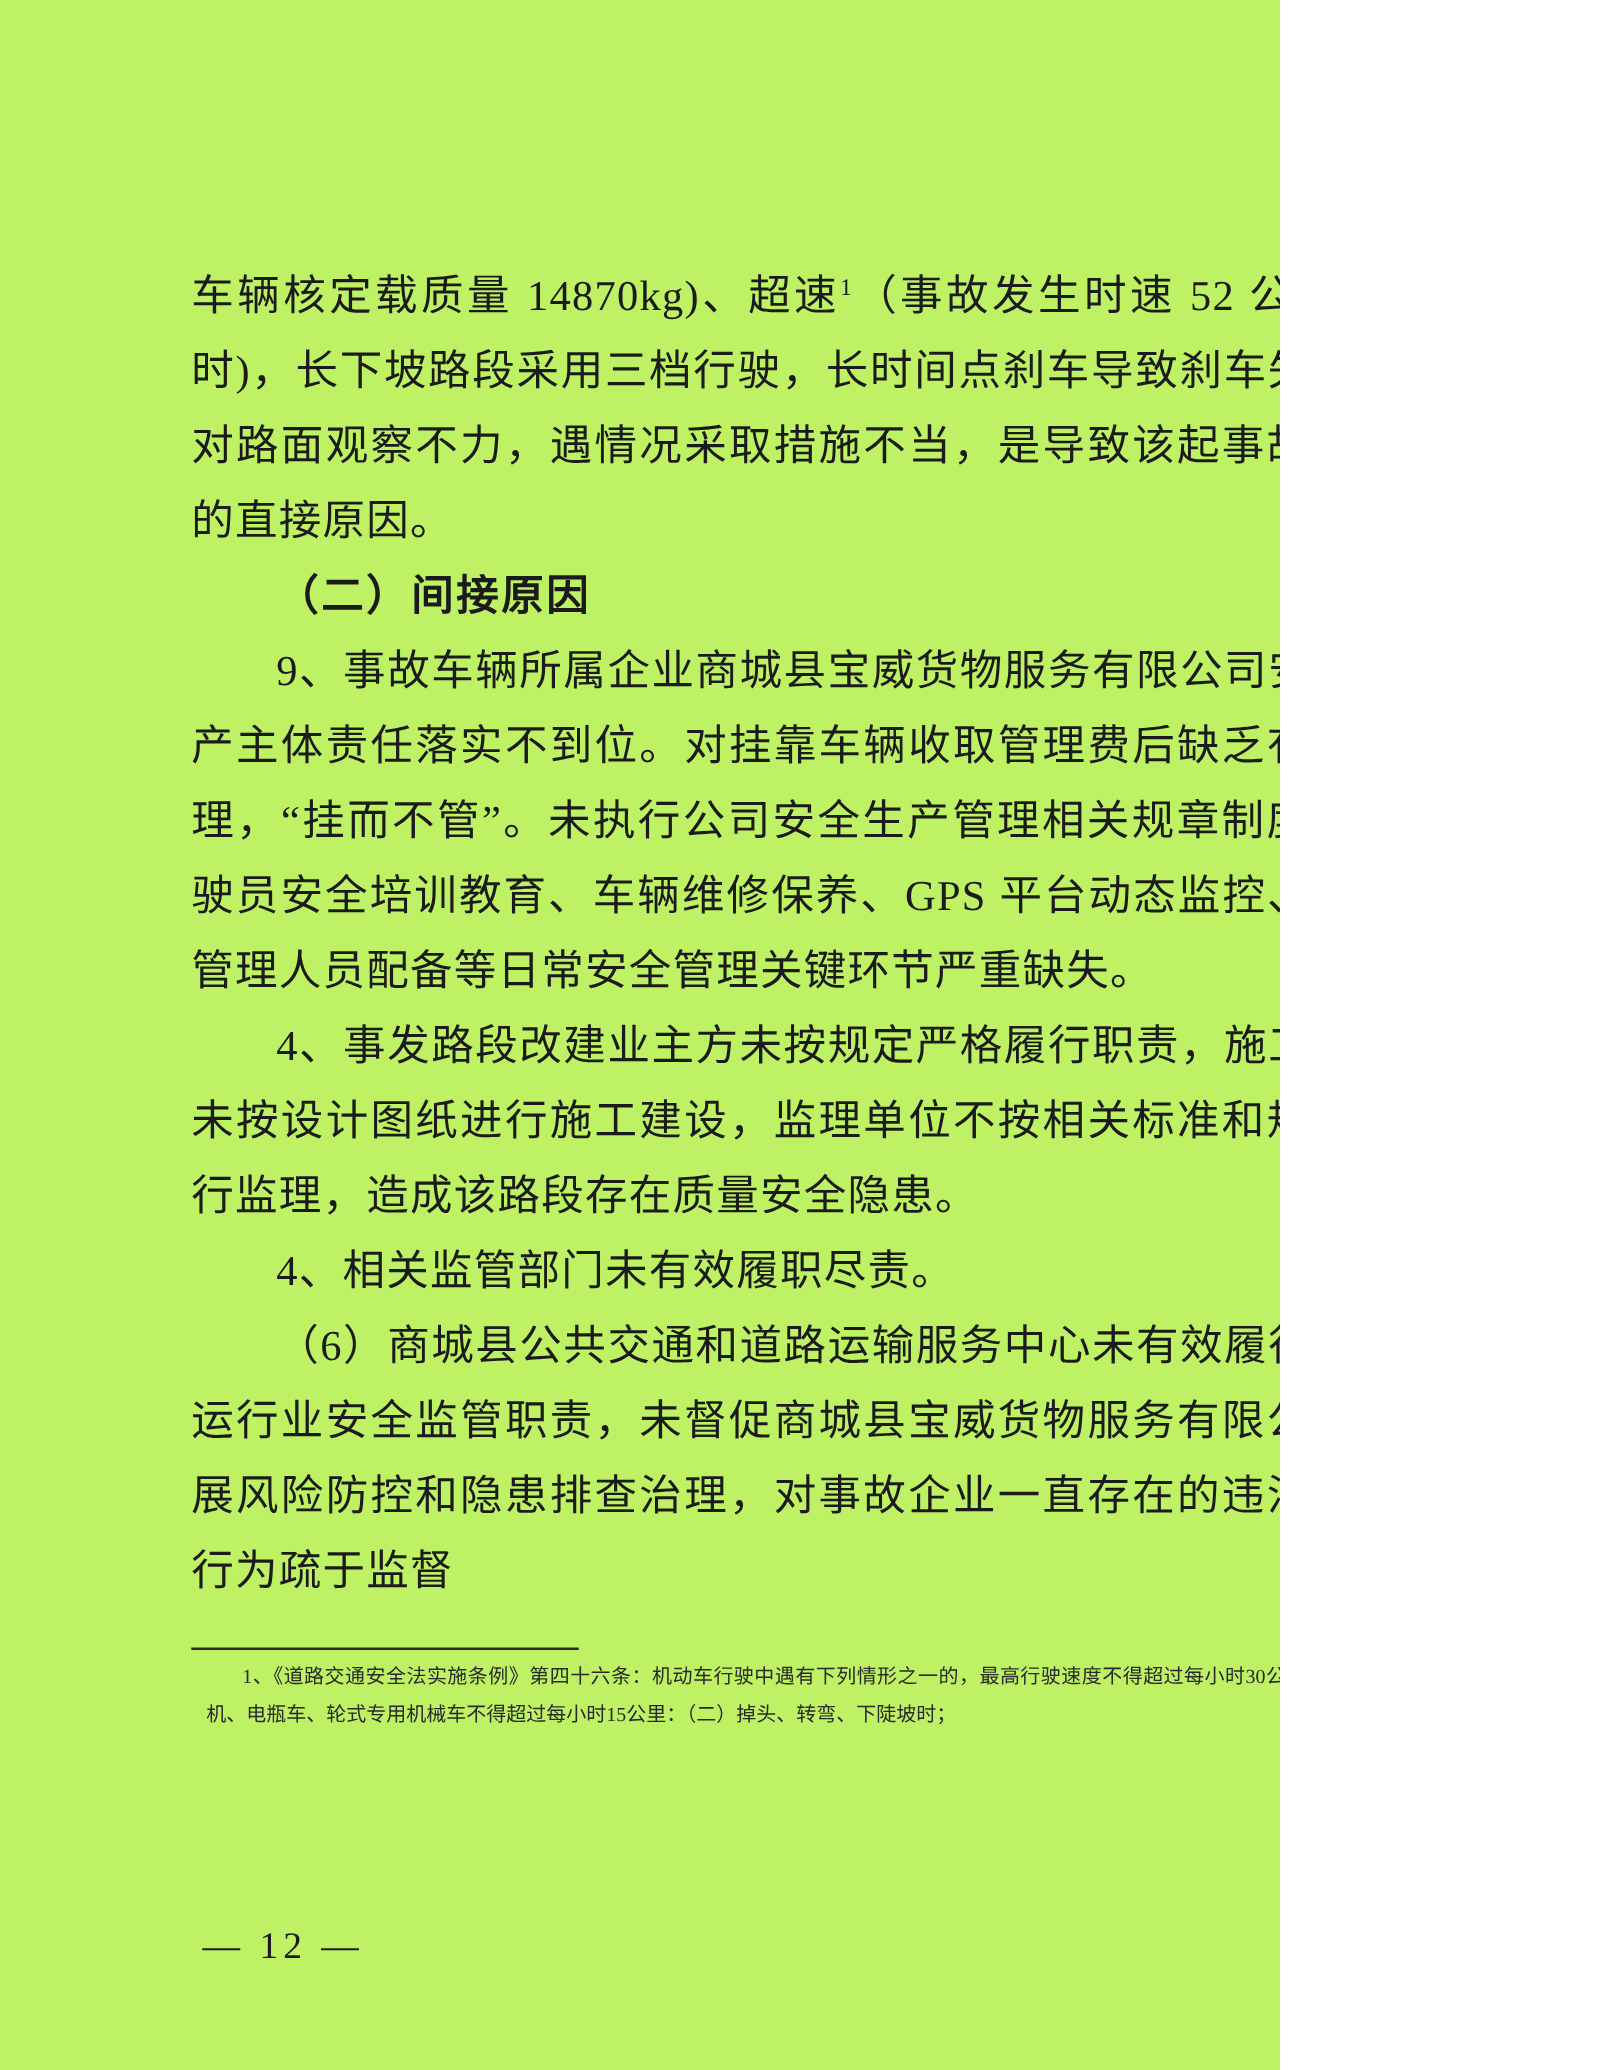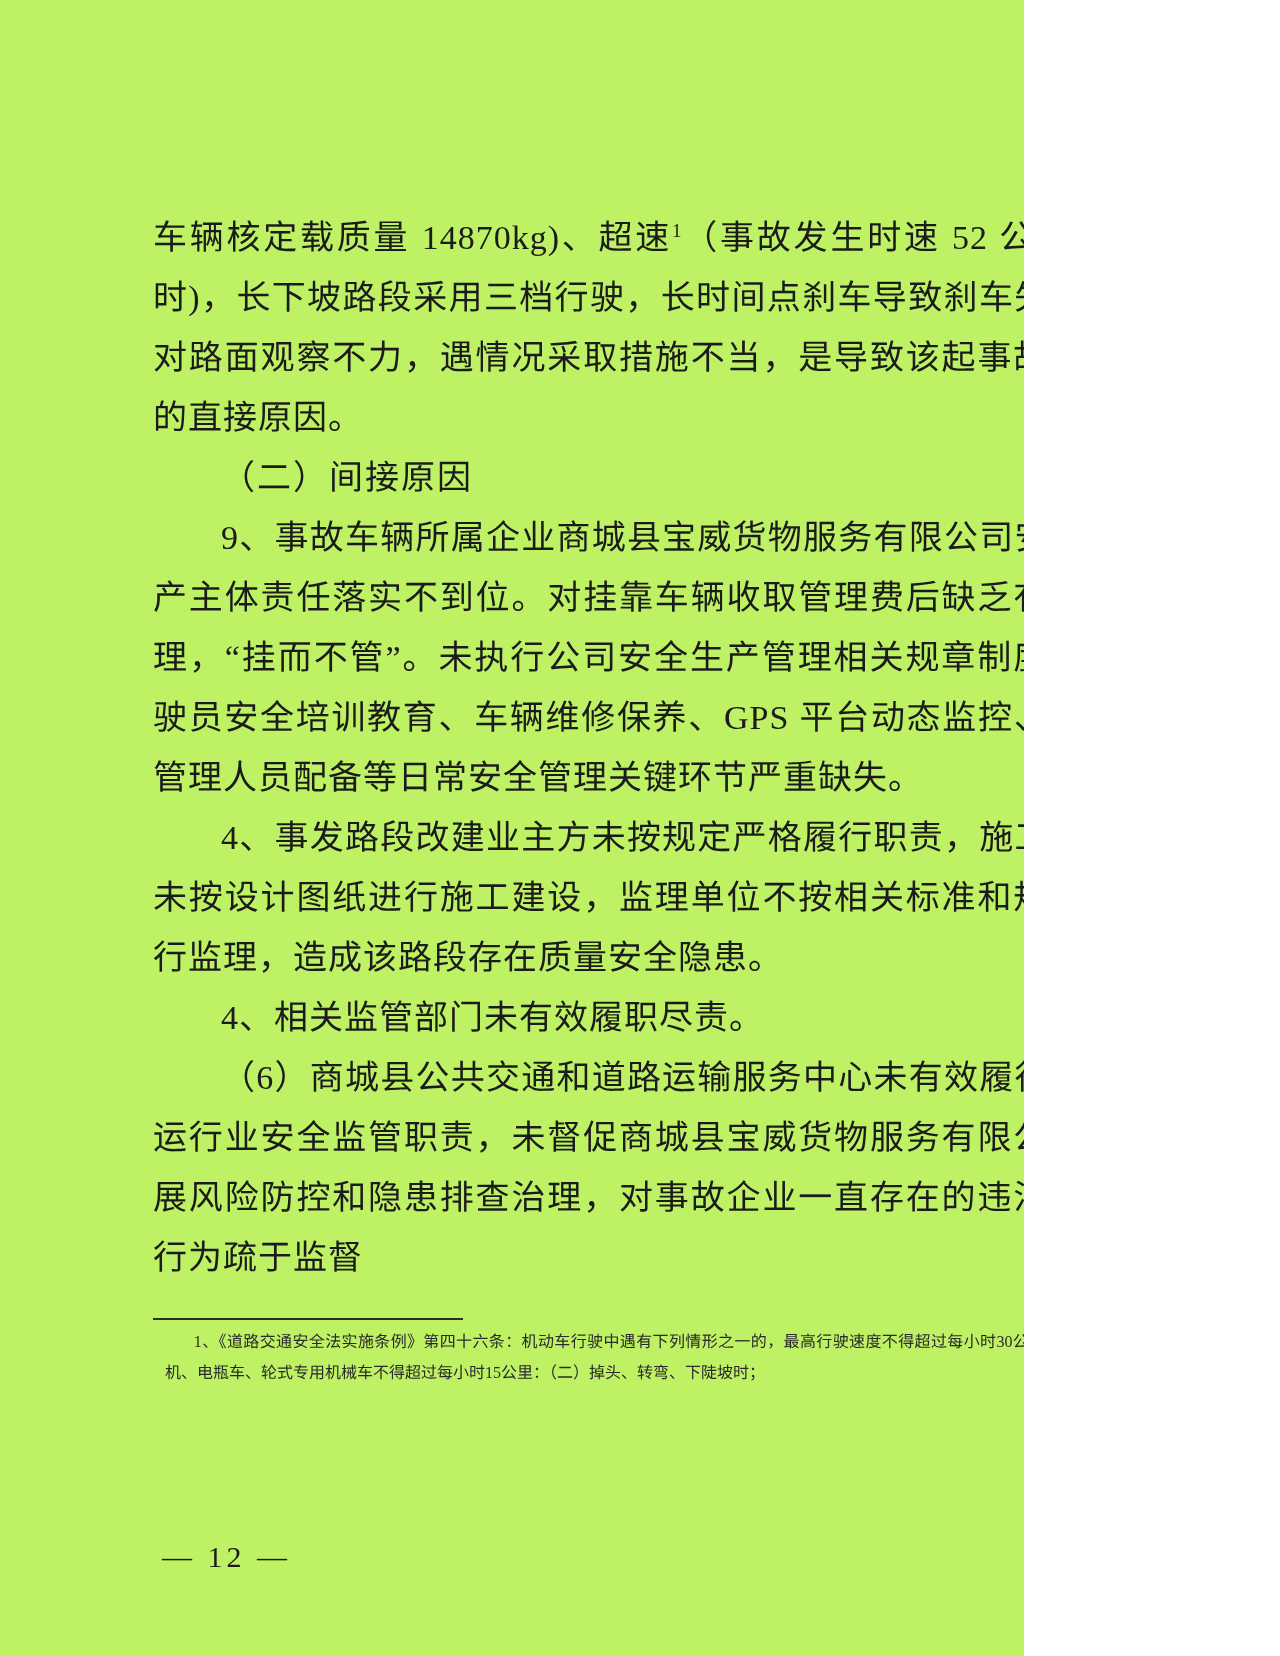--- a/index.html
+++ b/index.html
@@ -30,21 +30,21 @@
   }
   .body-text p, .body-text h3 {
     margin: 0;
     padding: 0;
   }
   .para-indent {
     text-indent: 2em;
   }
   .section-heading {
     font-size: 34px;
-    font-weight: 400;
+    font-weight: 700;
     text-indent: 2em;
     line-height: 60px;
     letter-spacing: 2px;
   }
   .footnote-ref {
     font-size: 19px;
     vertical-align: super;
     line-height: 0;
     letter-spacing: 0;
   }

